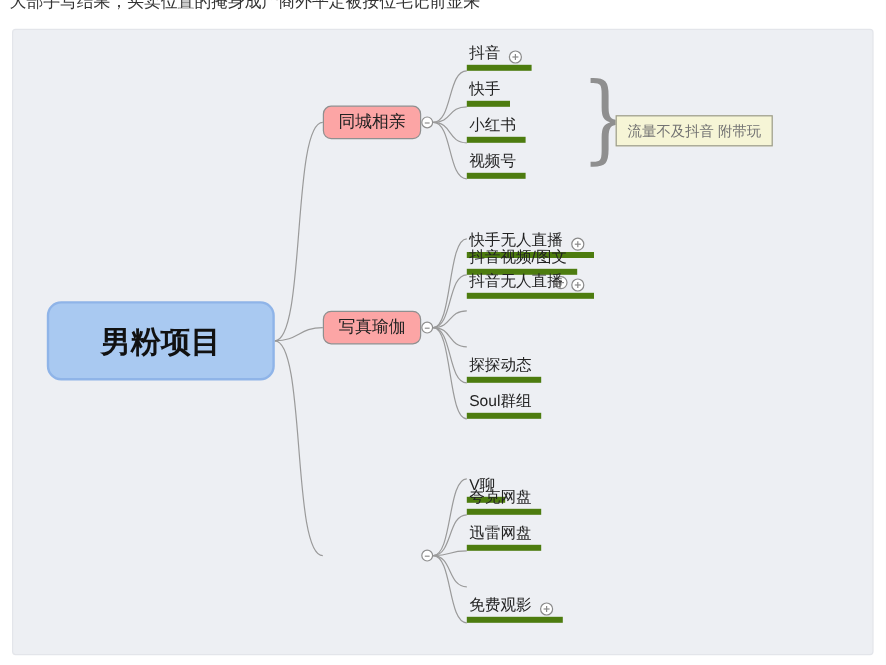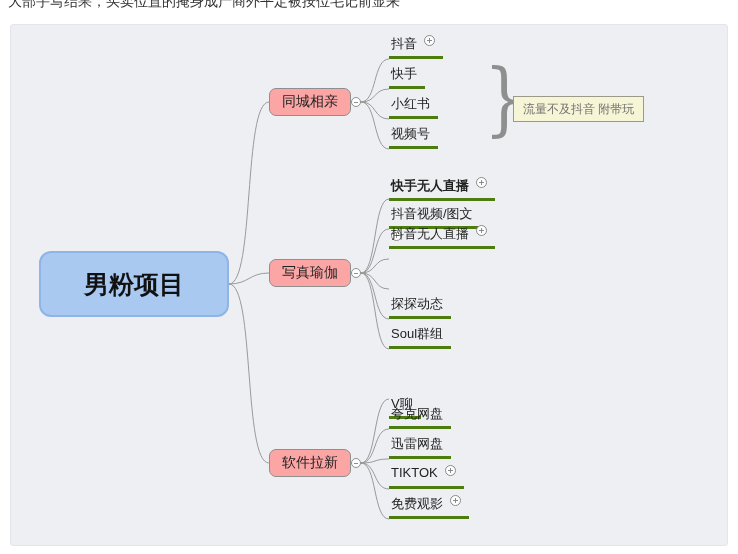--- a/index.html
+++ b/index.html
@@ -25,31 +25,31 @@
 
   .collapse-icon { position:absolute; width:10px; height:10px; border:1px solid #8f8f8f;
                    border-radius:50%; background:#fff; }
   .collapse-icon::before { content:""; position:absolute; left:2px; right:2px; top:3.5px;
                    height:1px; background:#8f8f8f; }
   .ci-1 { left:340px; top:72px; }
   .ci-2 { left:340px; top:243px; }
   .ci-3 { left:340px; top:433px; }
 
   .leaf { position:absolute; left:378px; height:24px; display:inline-flex;
-          align-items:flex-start; gap:7px; padding:0 8px 1px 2px;
-          border-bottom:3px solid #4d7c0f; font-size:13px; color:#222; white-space:nowrap; }
+          align-items:flex-end; gap:7px; padding:0 8px 1px 2px;
+          border-bottom:5px solid #4d7c0f; font-size:13px; color:#222; white-space:nowrap; }
   .expand-icon { position:relative; width:11px; height:11px; border:1px solid #8a8a8a;
                  border-radius:50%; background:#fff; flex:0 0 auto; }
   .expand-icon::before { content:""; position:absolute; left:2px; right:2px; top:4px; height:1px; background:#8a8a8a; }
   .expand-icon::after  { content:""; position:absolute; top:2px; bottom:2px; left:4px; width:1px; background:#8a8a8a; }
 
   
   .l-1-0{top:10px;} .l-1-1{top:40px;} .l-1-2{top:70px;} .l-1-3{top:100px;}
   
-  .l-2-0{top:152px;font-weight:bold;} .l-2-1{top:180px;flex-direction:column;} .l-2-2{top:200px;} .l-2-3{top:240px;} .l-2-4{top:270px;} .l-2-5{top:300px;}
+  .l-2-0{top:166px;} .l-2-1{top:180px;flex-direction:column;} .l-2-2{top:200px;} .l-2-3{top:240px;} .l-2-4{top:270px;} .l-2-5{top:300px;}
   
   .l-3-0{top:350px;margin-top:20px;} .l-3-1{top:380px;} .l-3-2{top:410px;} .l-3-3{top:440px;} .l-3-4{top:470px;}
 
   .brace { position:absolute; left:468px; top:28px; font-size:80px; line-height:92px;
            color:#8f8f8f; font-family:"DejaVu Serif",serif; transform:scaleX(0.8); }
   .note-box { position:absolute; left:502px; top:71px; height:26px; padding:0 9px;
               background:#f6f5d6; border:1px solid #9a9a8a; display:flex; align-items:center;
               font-size:12px; color:#737373; white-space:nowrap; }
 </style>
 </head>
@@ -87,21 +87,20 @@
     </svg>
 
     <div class="root-node">男粉项目</div>
 
     <div class="branch-node branch-1">同城相亲</div>
     <div class="collapse-icon ci-1"></div>
 
     <div class="branch-node branch-2">写真瑜伽</div>
     <div class="collapse-icon ci-2"></div>
 
-    <div class="branch-node branch-3">软件拉新</div>
     <div class="collapse-icon ci-3"></div>
 
     <div class="leaf l-1-0">
       <span>抖音</span>
       <span class="expand-icon"></span>
     </div>
     <div class="leaf l-1-1">
       <span>快手</span>
     </div>
     <div class="leaf l-1-2">
@@ -135,23 +134,19 @@
 
     <div class="leaf l-3-0">
       <span>V聊</span>
     </div>
     <div class="leaf l-3-1">
       <span>夸克网盘</span>
     </div>
     <div class="leaf l-3-2">
       <span>迅雷网盘</span>
     </div>
-    <div class="leaf l-3-3">
-      <span>TIKTOK</span>
-      <span class="expand-icon"></span>
-    </div>
     <div class="leaf l-3-4">
       <span>免费观影</span>
       <span class="expand-icon"></span>
     </div>
 
   </div>
 </div>
 
 </body></html>

